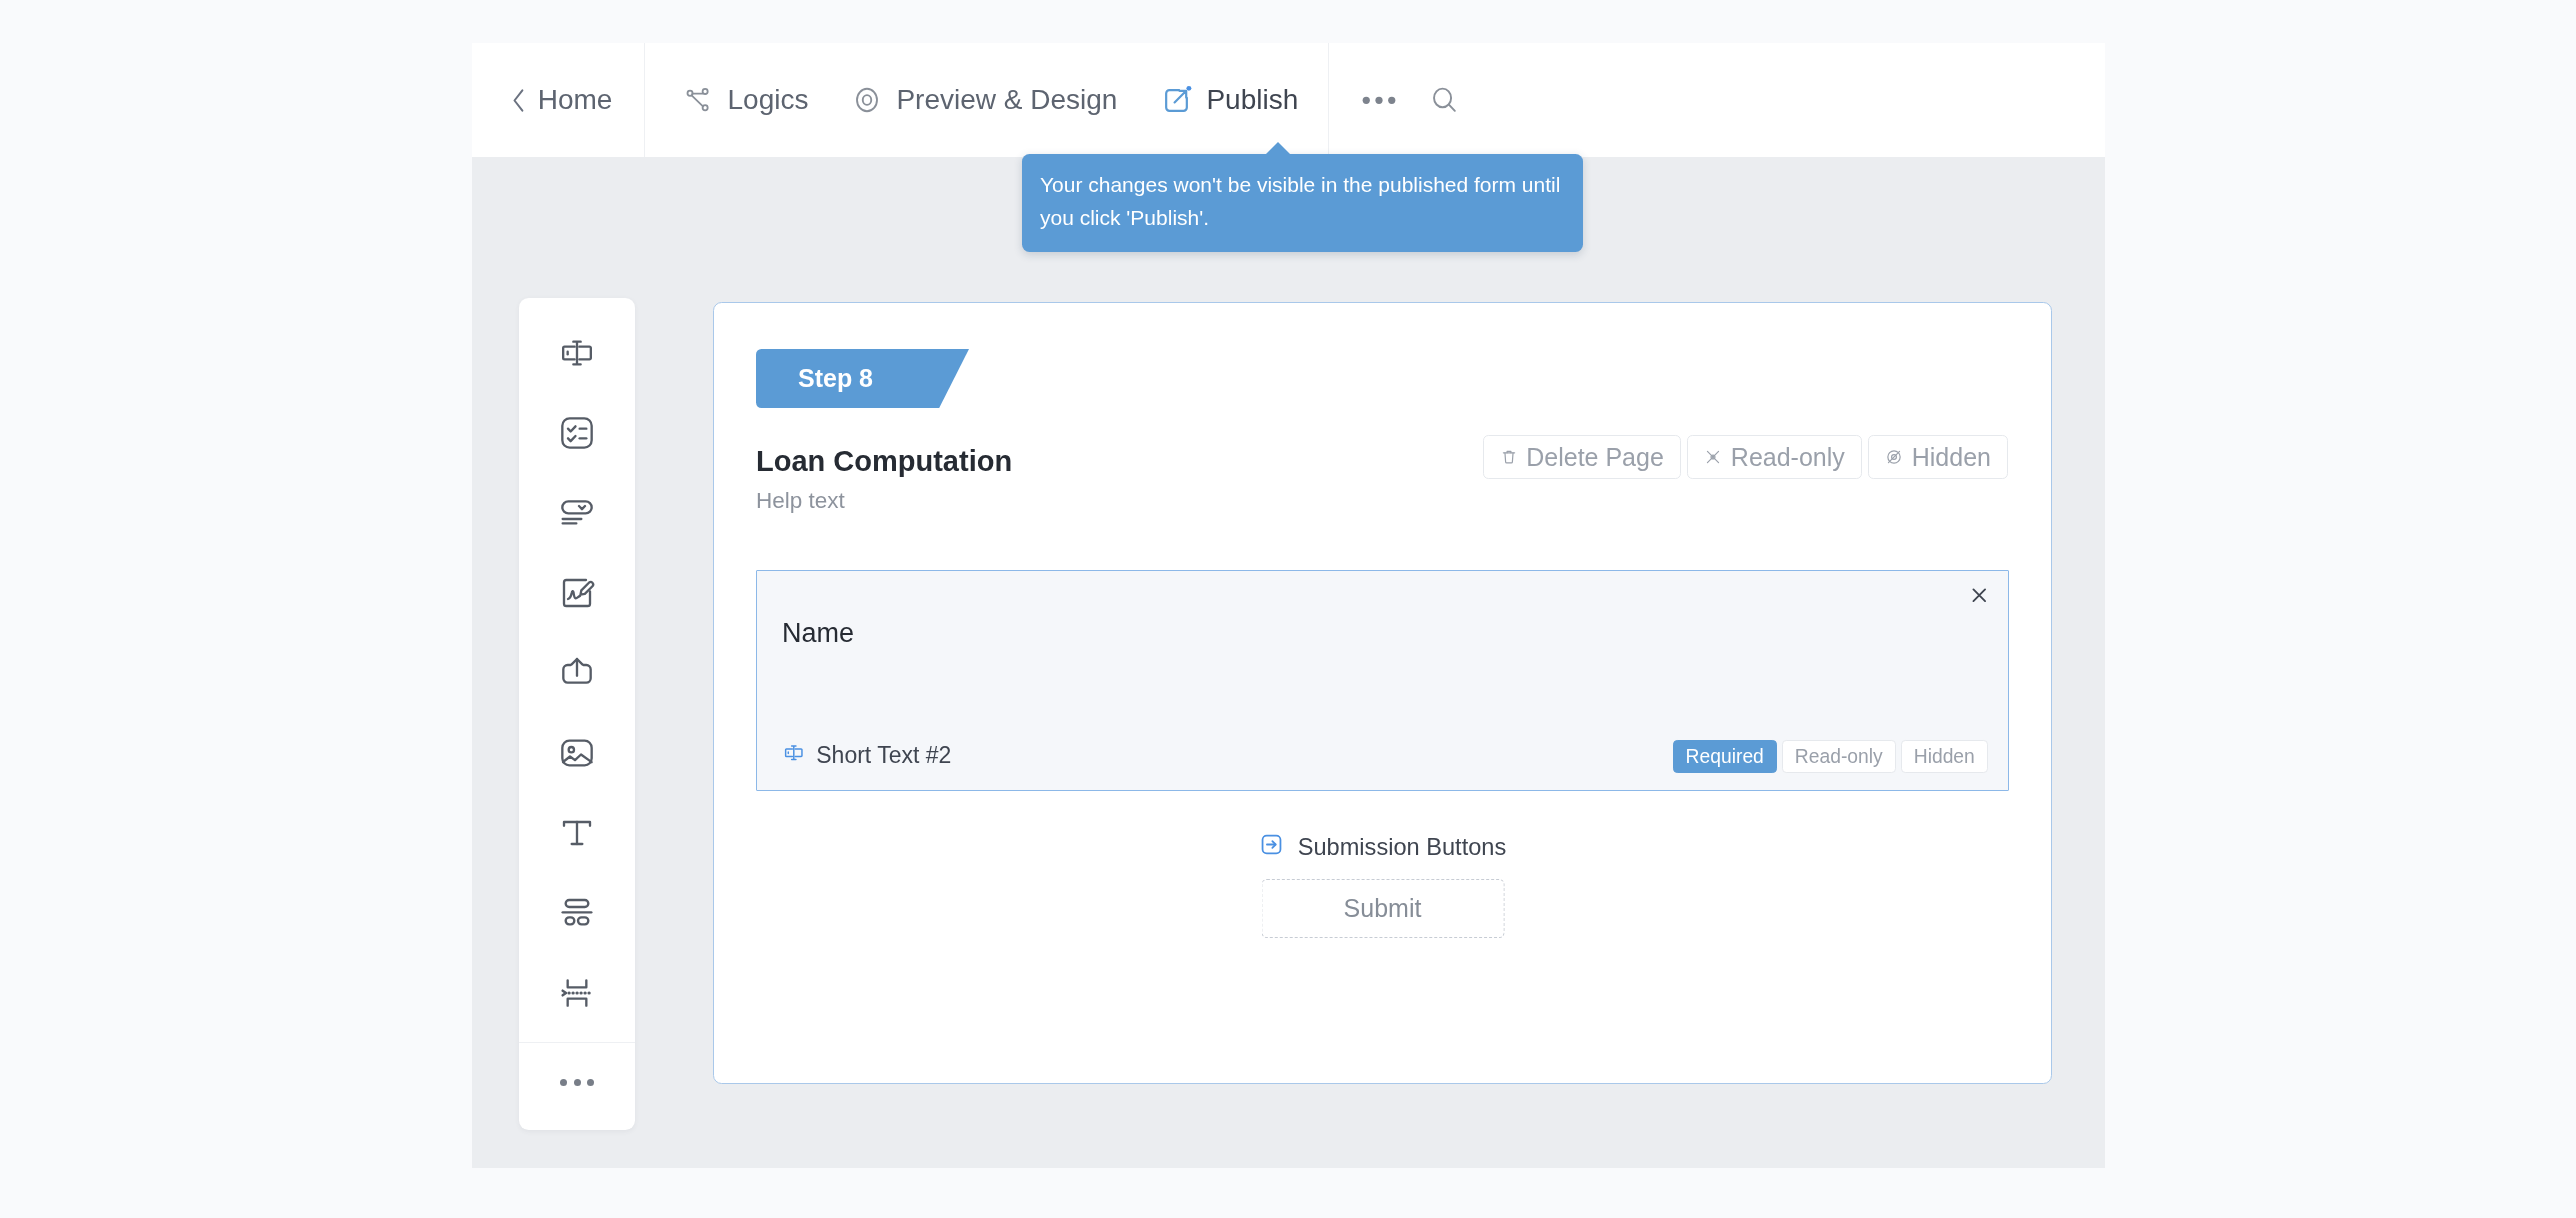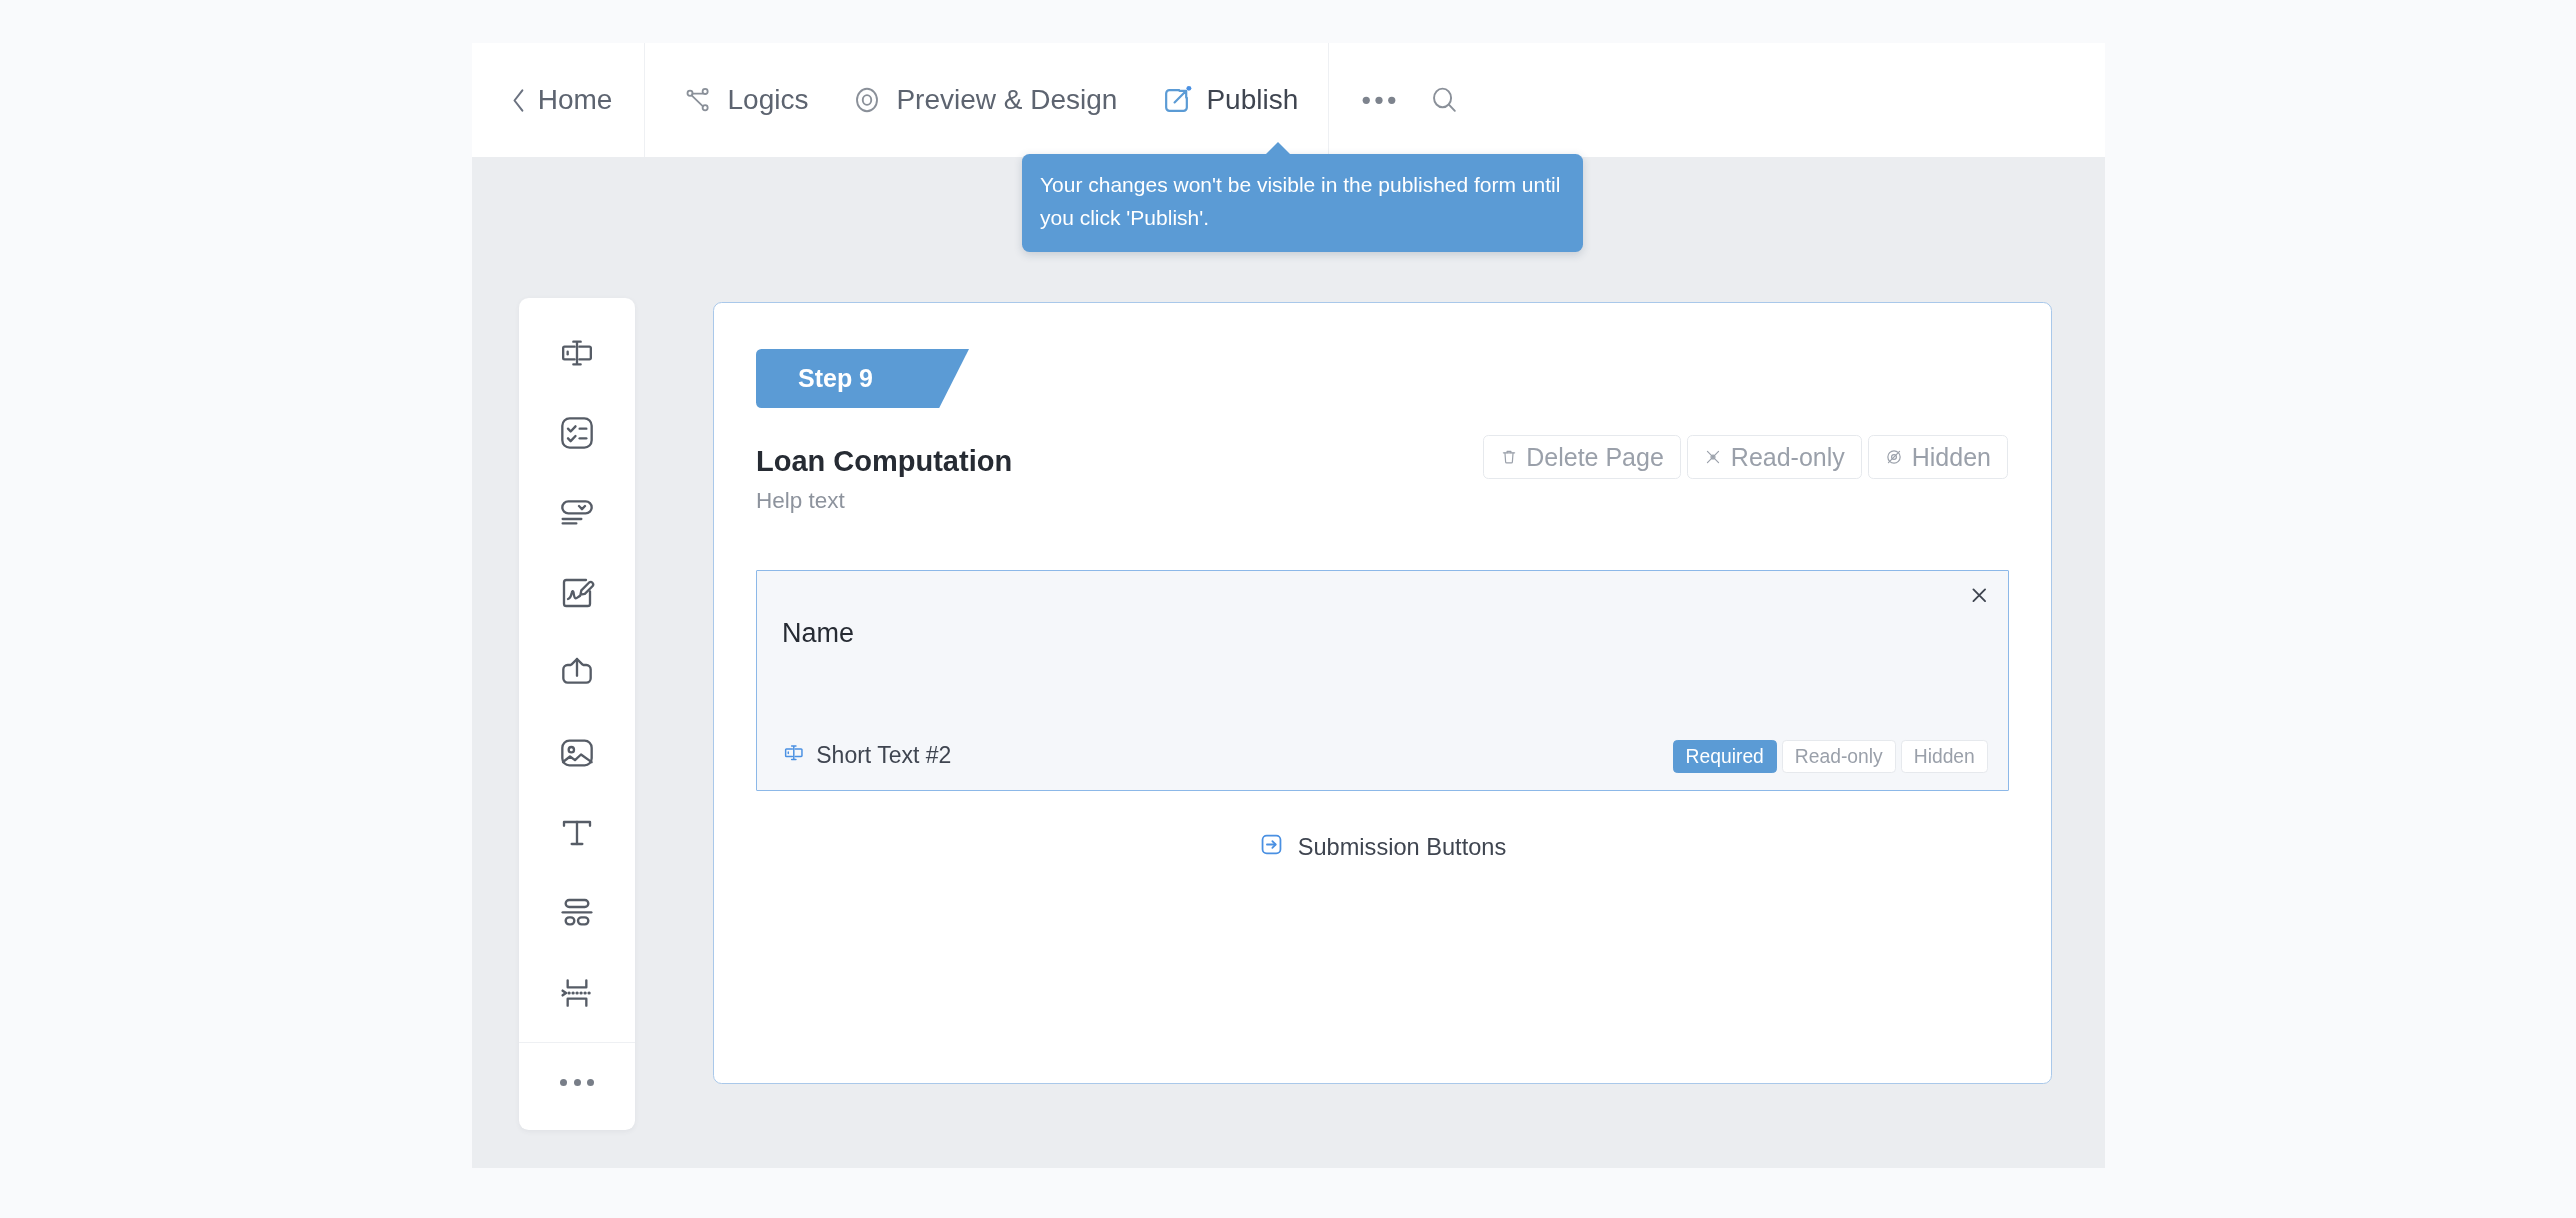--- a/index.html
+++ b/index.html
@@ -401,21 +401,21 @@
 
       <div id="tool-more">
         <span class="dot"></span>
         <span class="dot"></span>
         <span class="dot"></span>
       </div>
     </div>
 
     <div id="page-card">
 
-      <div id="step-badge">Step 9</div>
+      <div id="step-badge">Step 8</div>
 
       <div id="page-title">Loan Computation</div>
       <div id="page-help">Help text</div>
 
       <div id="page-actions">
         <div class="page-action">
           <span>
             <svg width="18" height="18" viewBox="0 0 24 24" fill="none" stroke="#9aa0aa" stroke-width="1.6" stroke-linecap="round" stroke-linejoin="round">
               <path d="M4.5 6.4h15"></path>
                 <path d="M9.4 6.4V4.6h5.2v1.8"></path>
@@ -477,17 +477,18 @@
         <span>
           <svg width="25" height="25" viewBox="0 0 24 24" fill="none" stroke="#4a90e2" stroke-width="1.7" stroke-linecap="round" stroke-linejoin="round">
             <rect x="3.4" y="3.4" width="17.2" height="17.2" rx="4"></rect>
             <path d="M7.6 12h8.2"></path>
               <path d="M12.8 8.8L16 12l-3.2 3.2"></path>
           </svg>
         </span>
         <span>Submission Buttons</span>
       </div>
 
+      <div id="submit-btn">Submit</div>
 
     </div>
   </div>
 </div>
 
 
 </body></html>

